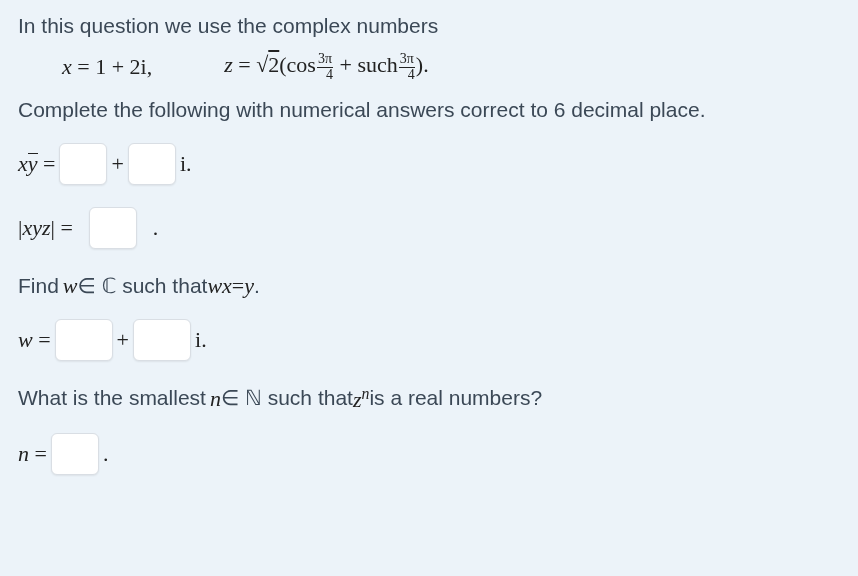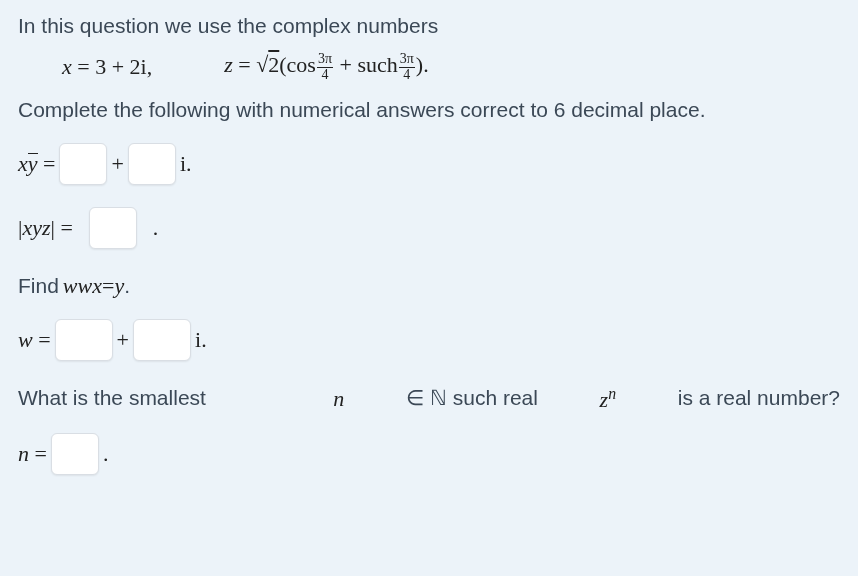--- a/index.html
+++ b/index.html
@@ -24,35 +24,35 @@
     width: 48px;
     height: 42px;
     background: #fff;
     border: 1px solid #d9dee4;
     border-radius: 6px;
     box-shadow: 0 1px 2px rgba(0,0,0,0.07);
     margin: 0 4px;
     vertical-align: middle;
   }
   .input-box.wider { width: 58px; }
-  .frac { display: inline-flex; flex-direction: column; align-items: center; vertical-align: middle; font-size: 14px; line-height: 1.05; margin: 0 1px; }
+  .frac { display: inline-flex; flex-direction: column; align-items: flex-end; vertical-align: middle; font-size: 14px; line-height: 1.05; margin: 0 1px; }
   .frac .num { border-bottom: 1px solid #222; padding: 0 1px; }
   .sup { font-size: 0.72em; vertical-align: super; }
   .sqrt-bar { text-decoration: overline; }
   .overbar { display:inline-block; border-top: 1px solid #222; line-height: 0.95; }
   .gap-s { display:inline-block; width: 4px; }
 </style>
 </head>
 <body>
 
 <div class="row intro">In this question we use the complex numbers</div>
 
 <div class="row defs">
   <span class="math">
-    <span class="mi">x</span> = <span>3 + 2i,</span>
+    <span class="mi">x</span> = <span>1 + 2i,</span>
   </span>
   <span class="math">
     <span class="mi">z</span> = √<span class="sqrt-bar">2</span>(<span>cos</span><span class="frac">
         <span class="num">3π</span>
         <span>4</span>
       </span> + <span>such</span><span class="frac">
         <span class="num">3π</span>
         <span>4</span>
       </span><span>).</span>
   </span>
@@ -75,43 +75,44 @@
     |<span class="mi">xyz</span>|<span> = </span>
   </span>
   <span class="input-box"></span>
   <span class="math">.</span>
 </div>
 
 <div class="row" style="margin-top:22px;">
   <span>Find </span>
     <span class="gap-s"></span>
   <span class="math mi">w</span>
+  <span> ∈ ℂ such that </span>
   <span class="math mi">wx</span>
   <span class="math"> = </span>
   <span class="math mi">y</span>
   <span>.</span>
 </div>
 
 <div class="row">
   <span class="math">
     <span class="mi">w</span><span> = </span>
   </span>
   <span class="input-box wider"></span>
   <span class="math"> + </span>
   <span class="input-box wider"></span>
   <span class="math">i.</span>
 </div>
 
-<div class="row" style="margin-top:22px;justify-content:space-between;">
+<div class="row" style="margin-top:22px;">
   <span>What is the smallest </span>
     <span class="gap-s"></span>
   <span class="math mi">n</span>
-  <span> ∈ ℕ such real </span>
+  <span> ∈ ℕ such that </span>
   <span class="math"><span class="mi">z</span><span class="sup mi">n</span></span>
-  <span> is a real number?</span>
+  <span> is a real numbers?</span>
 </div>
 
 <div class="row">
   <span class="math">
     <span class="mi">n</span><span> = </span>
   </span>
   <span class="input-box"></span>
   <span class="math">.</span>
 </div>
 

